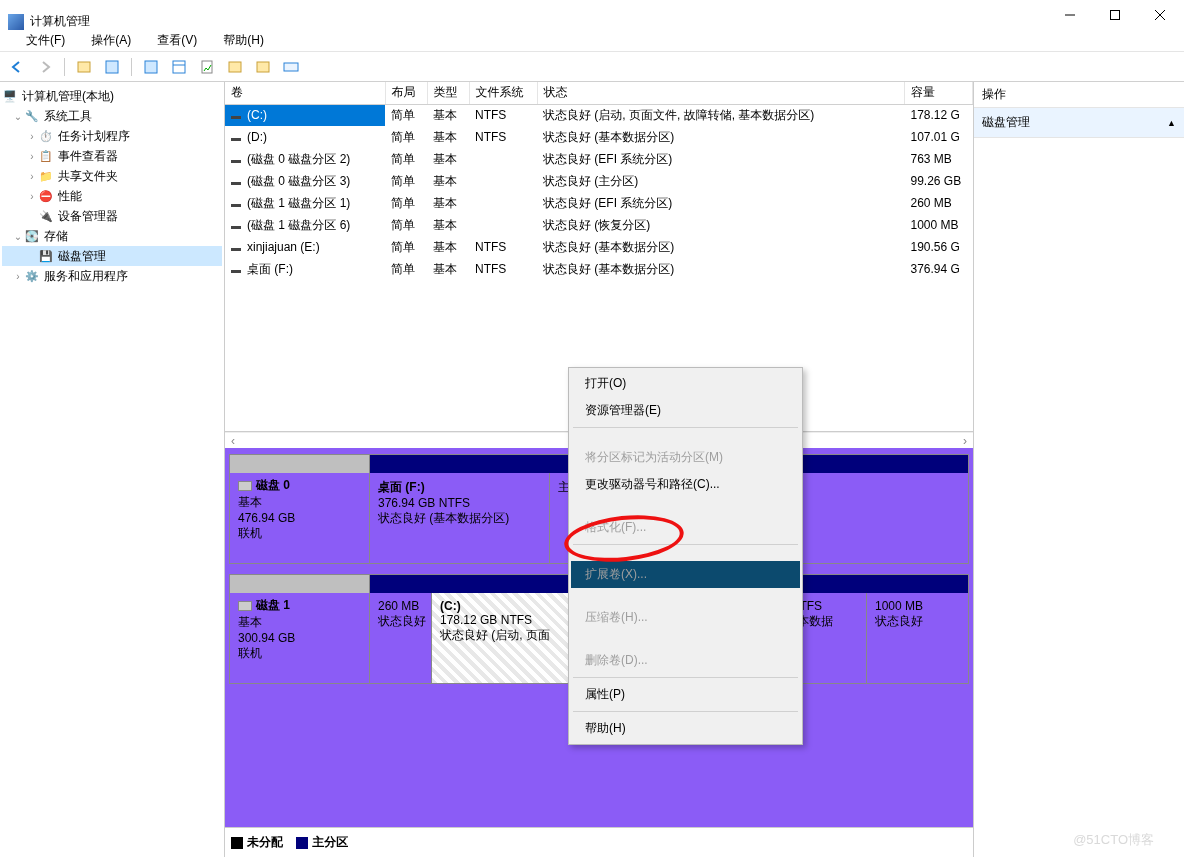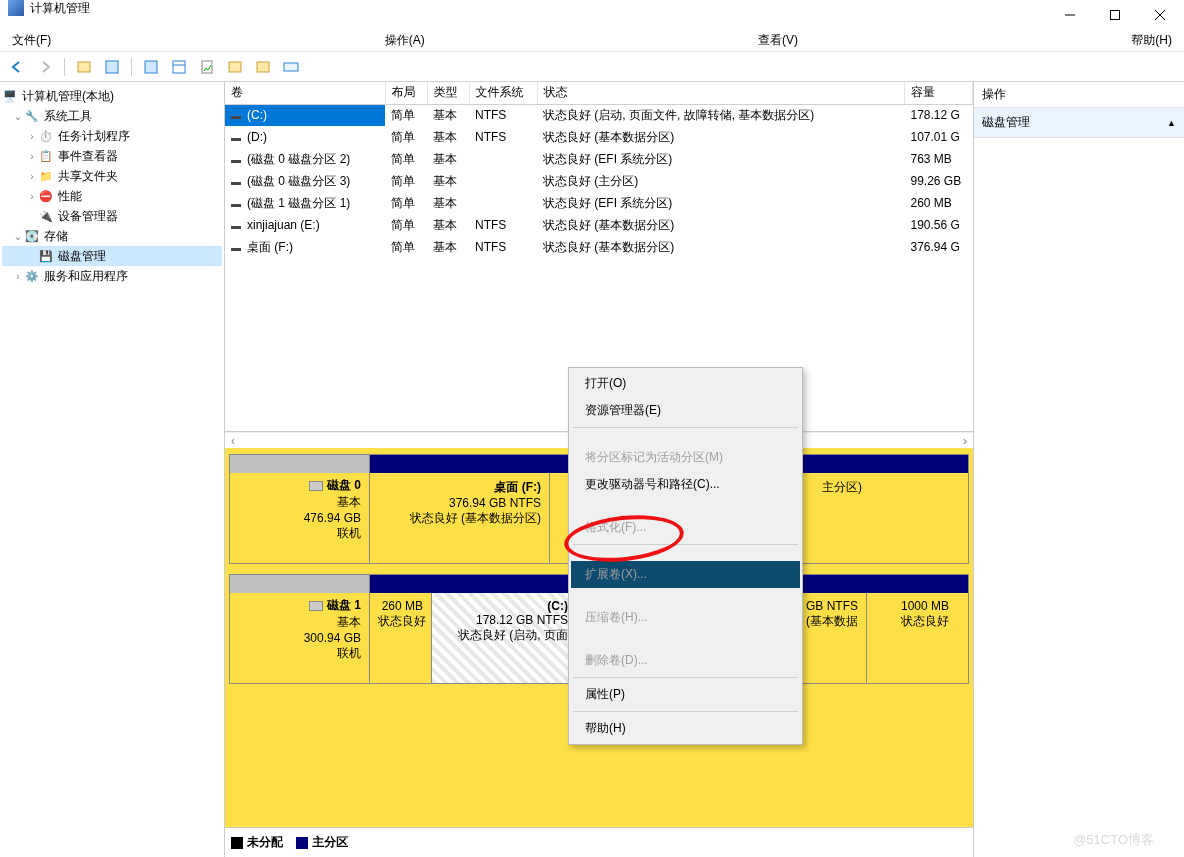--- a/index.html
+++ b/index.html
@@ -1,23 +1,23 @@
 <!DOCTYPE html>
 <html><head>
 <meta charset="utf-8">
 <style>
 * { box-sizing: border-box; margin: 0; padding: 0; }
 body { font-family: "Microsoft YaHei", "Segoe UI", sans-serif; font-size: 12px; background: #fff; overflow: hidden; width: 1184px; height: 857px; position: relative; }
-.titlebar { height: 30px; display: flex; align-items: flex-start; padding: 0 2px; background: #fff; }
+.titlebar { height: 30px; display: flex; align-items: flex-end; padding: 0 2px; background: #fff; }
 .titlebar .app-icon { width: 16px; height: 16px; margin: 0 6px; background: linear-gradient(135deg,#6aa6e8,#2a5aa8); display: inline-block; }
 .titlebar .title { flex: 1; font-size: 12px; }
 .win-controls { display: flex; }
 .win-btn { width: 45px; height: 30px; display: flex; align-items: center; justify-content: center; }
 .win-btn svg { width: 10px; height: 10px; }
-.menubar { height: 22px; display: flex; align-items: center; padding: 0 6px; gap: 14px; border-bottom: 1px solid #e5e5e5; justify-content: space-between; }
+.menubar { height: 22px; display: flex; align-items: center; padding: 0 20px; gap: 14px; border-bottom: 1px solid #e5e5e5; }
 .menubar span { padding: 2px 6px; }
 .toolbar { height: 30px; display: flex; align-items: center; padding: 0 6px; gap: 6px; border-bottom: 1px solid #d0d0d0; }
 .tool-btn { width: 22px; height: 22px; display: flex; align-items: center; justify-content: center; border: 1px solid transparent; }
 .tool-sep { width: 1px; height: 18px; background: #ccc; margin: 0 2px; }
 .content-area { display: flex; height: calc(100% - 82px); }
 .left-tree { width: 225px; border-right: 1px solid #ccc; padding: 4px 2px; overflow: auto; }
 .tree-row { display: flex; align-items: center; height: 20px; white-space: nowrap; }
 .tree-row.selected { background: #cce8ff; }
 .tree-indent { display:inline-block; }
 .expander { width: 12px; display:inline-block; text-align:center; color:#888; font-size:10px; }
@@ -27,21 +27,21 @@
 .vol-table { width: 100%; border-collapse: collapse; }
 .vol-table th { text-align: left; font-weight: normal; border-right: 1px solid #e5e5e5; border-bottom: 1px solid #d0d0d0; padding: 2px 6px; height: 22px; background: #fff; position: sticky; top:0; }
 .vol-table td { padding: 2px 6px; height: 22px; white-space: nowrap; }
 .vol-table td:first-child::before { content:"▬"; color:#444; margin-right:6px; font-size:10px;}
 .vol-table tr.sel td:first-child { color: #fff; }
 .vol-table tr.sel td:first-child { background: #0078d7; }
 .vol-table tr.sel td:first-child span { color:#fff; }
 .scroll-row { height: 16px; display:flex; align-items:center; border-top:1px solid #eee; }
 .scroll-row .arrow { width:16px; text-align:center; color:#888; }
 .scroll-row .track { flex:1; }
-.disk-pane { flex: 1; overflow: auto; padding: 6px 4px; background: #fde047; text-align: right; }
+.disk-pane { flex: 1; overflow: auto; padding: 6px 4px; background: #8b5cf6; }
 .disk-block { border: 1px solid #888; margin-bottom: 10px; display:flex; position:relative; min-height: 110px; }
 .disk-header-strip { position:absolute; top:0; left:0; right:0; height:18px; display:flex; }
 .disk-header-strip .info-strip { width: 140px; background:#bfbfbf; border-right:1px solid #888; }
 .disk-header-strip .data-strip { flex:1; background:#00007b; }
 .disk-info { width: 140px; border-right: 1px solid #888; padding: 22px 8px 6px 8px; }
 .disk-info .disk-ico { display:inline-block; width:14px; height:10px; background:#ccc; border:1px solid #888; margin-right:4px; vertical-align:middle;}
 .disk-info .dname { font-weight:bold; }
 .disk-parts { flex:1; display:flex; padding-top:18px; }
 .part { border-right: 1px solid #888; padding: 6px 8px 4px 8px; display:flex; flex-direction:column; justify-content:flex-start; overflow:hidden; white-space:nowrap; }
 .part:last-child { border-right:none; }
@@ -259,20 +259,28 @@
             </tr>
             <tr>
               <td><span>(磁盘 1 磁盘分区 1)</span></td>
               <td>简单</td>
               <td>基本</td>
               <td></td>
               <td>状态良好 (EFI 系统分区)</td>
               <td>260 MB</td>
             </tr>
             <tr>
+              <td><span>(磁盘 1 磁盘分区 6)</span></td>
+              <td>简单</td>
+              <td>基本</td>
+              <td></td>
+              <td>状态良好 (恢复分区)</td>
+              <td>1000 MB</td>
+            </tr>
+            <tr>
               <td><span>xinjiajuan (E:)</span></td>
               <td>简单</td>
               <td>基本</td>
               <td>NTFS</td>
               <td>状态良好 (基本数据分区)</td>
               <td>190.56 G</td>
             </tr>
             <tr>
               <td><span>桌面 (F:)</span></td>
               <td>简单</td>

